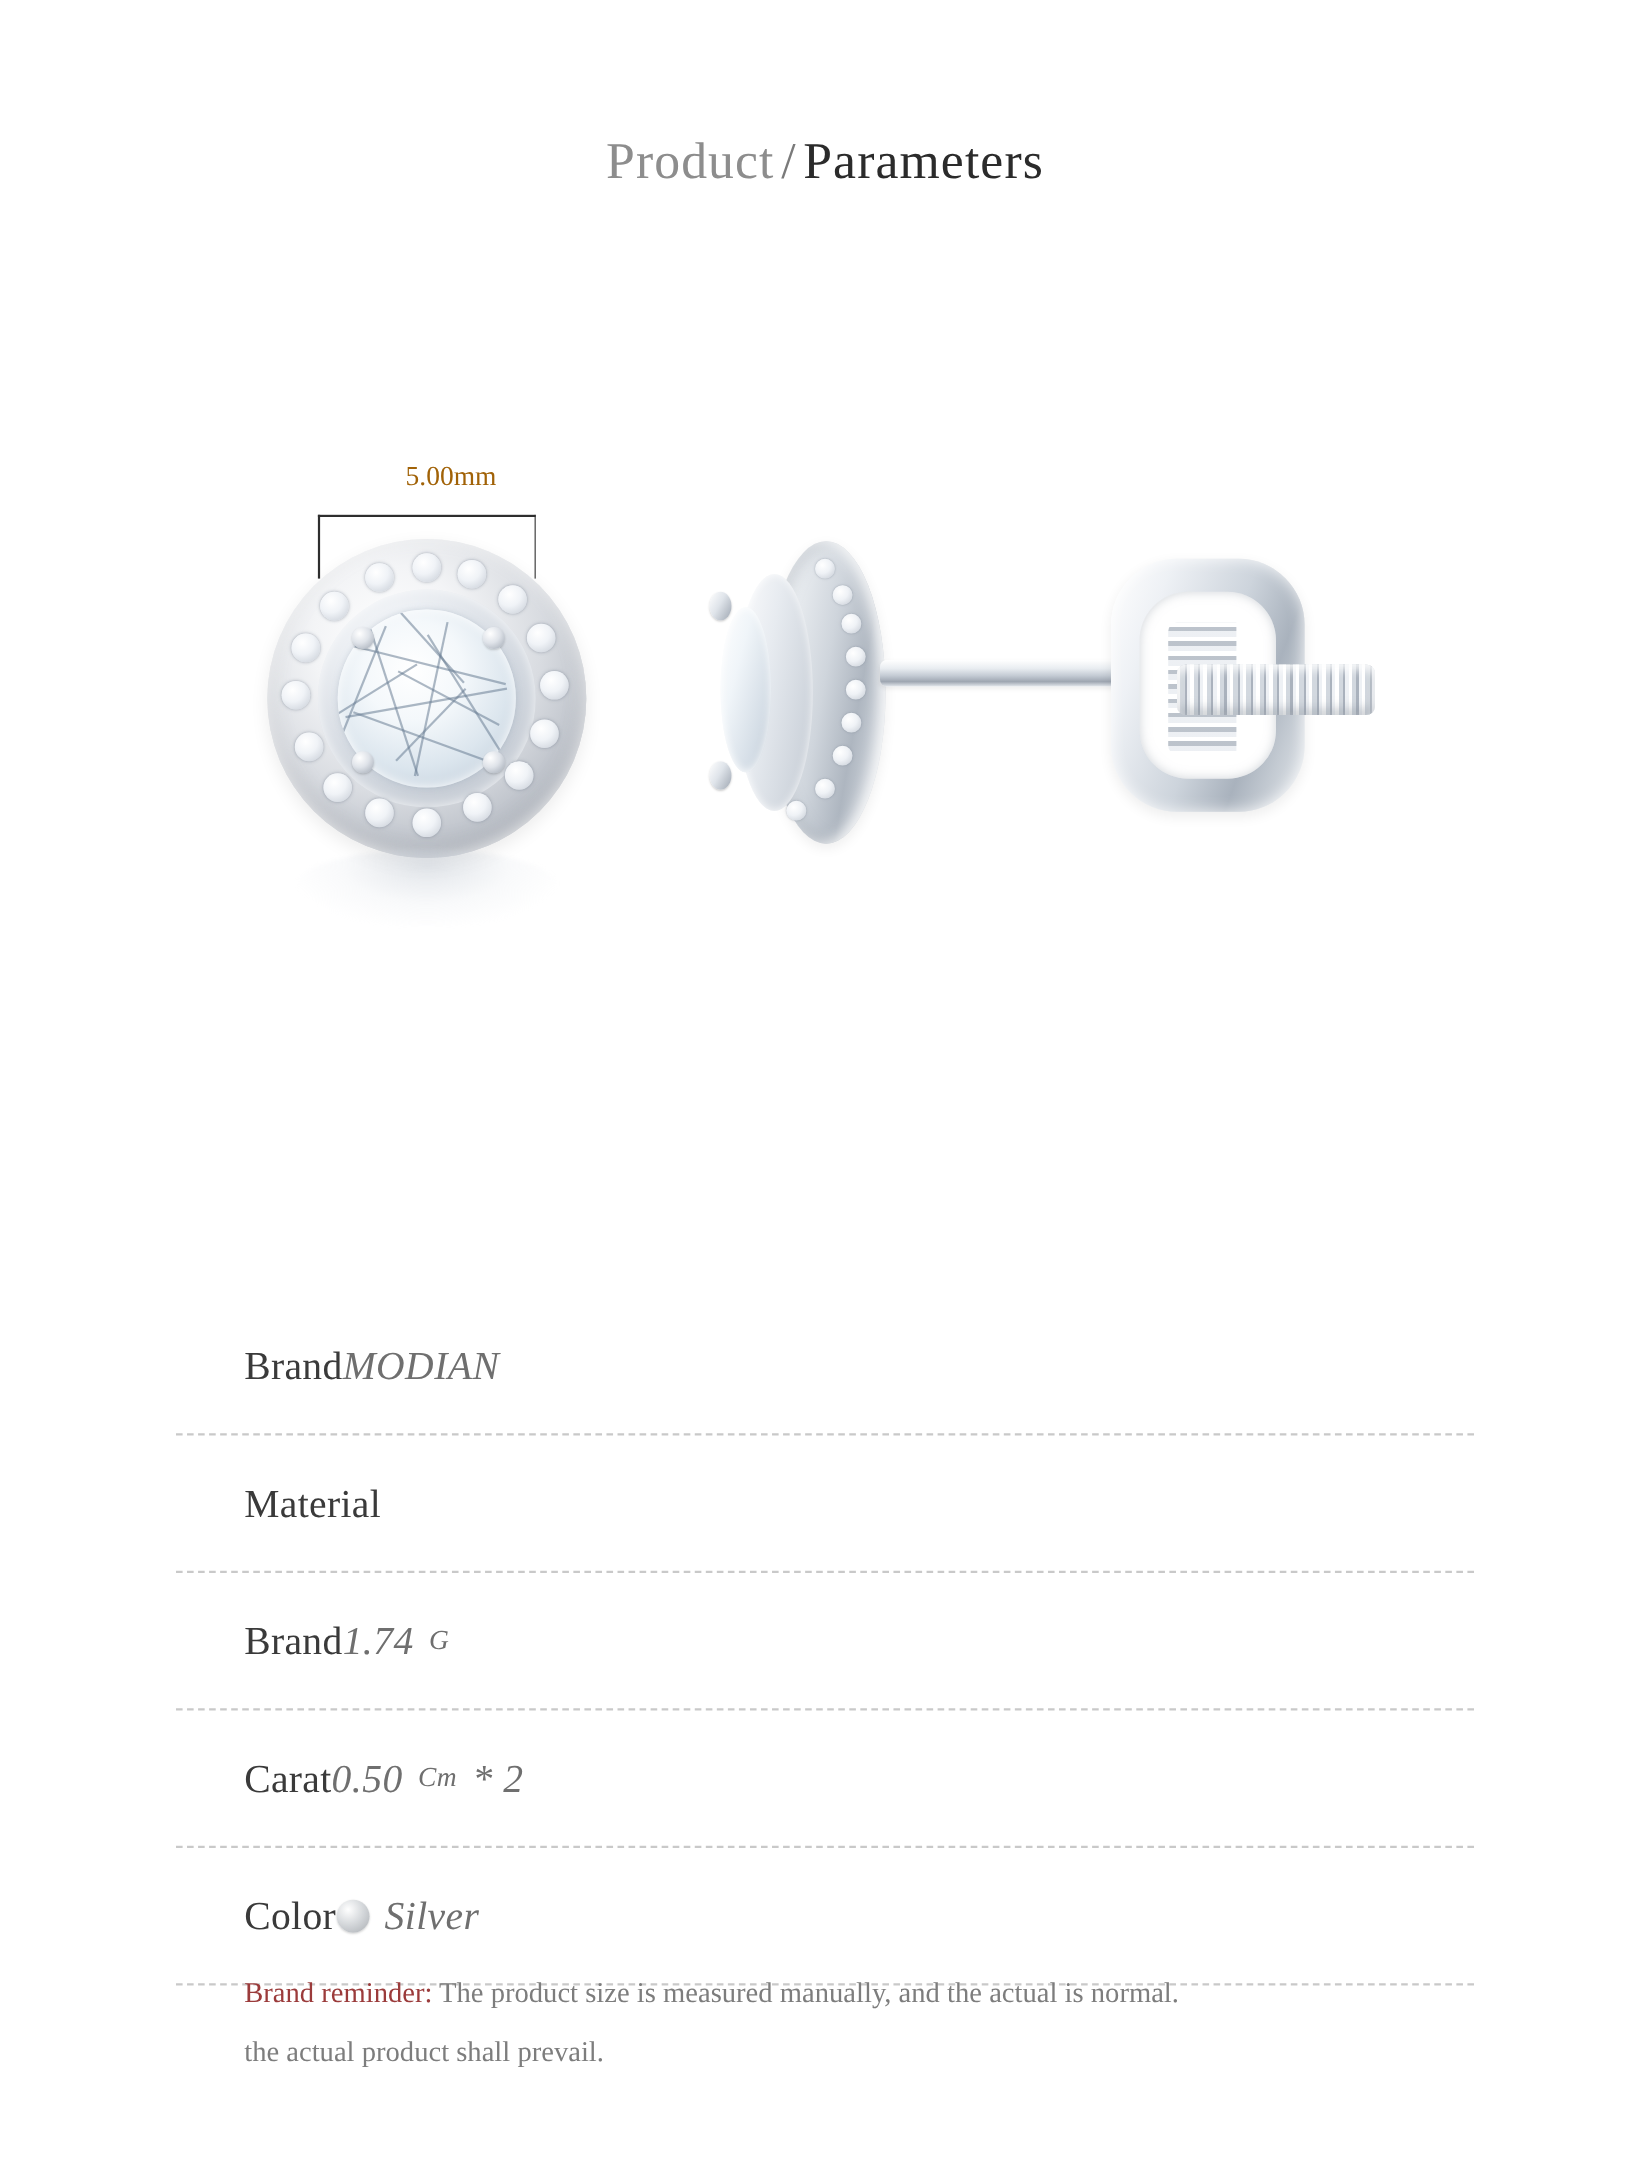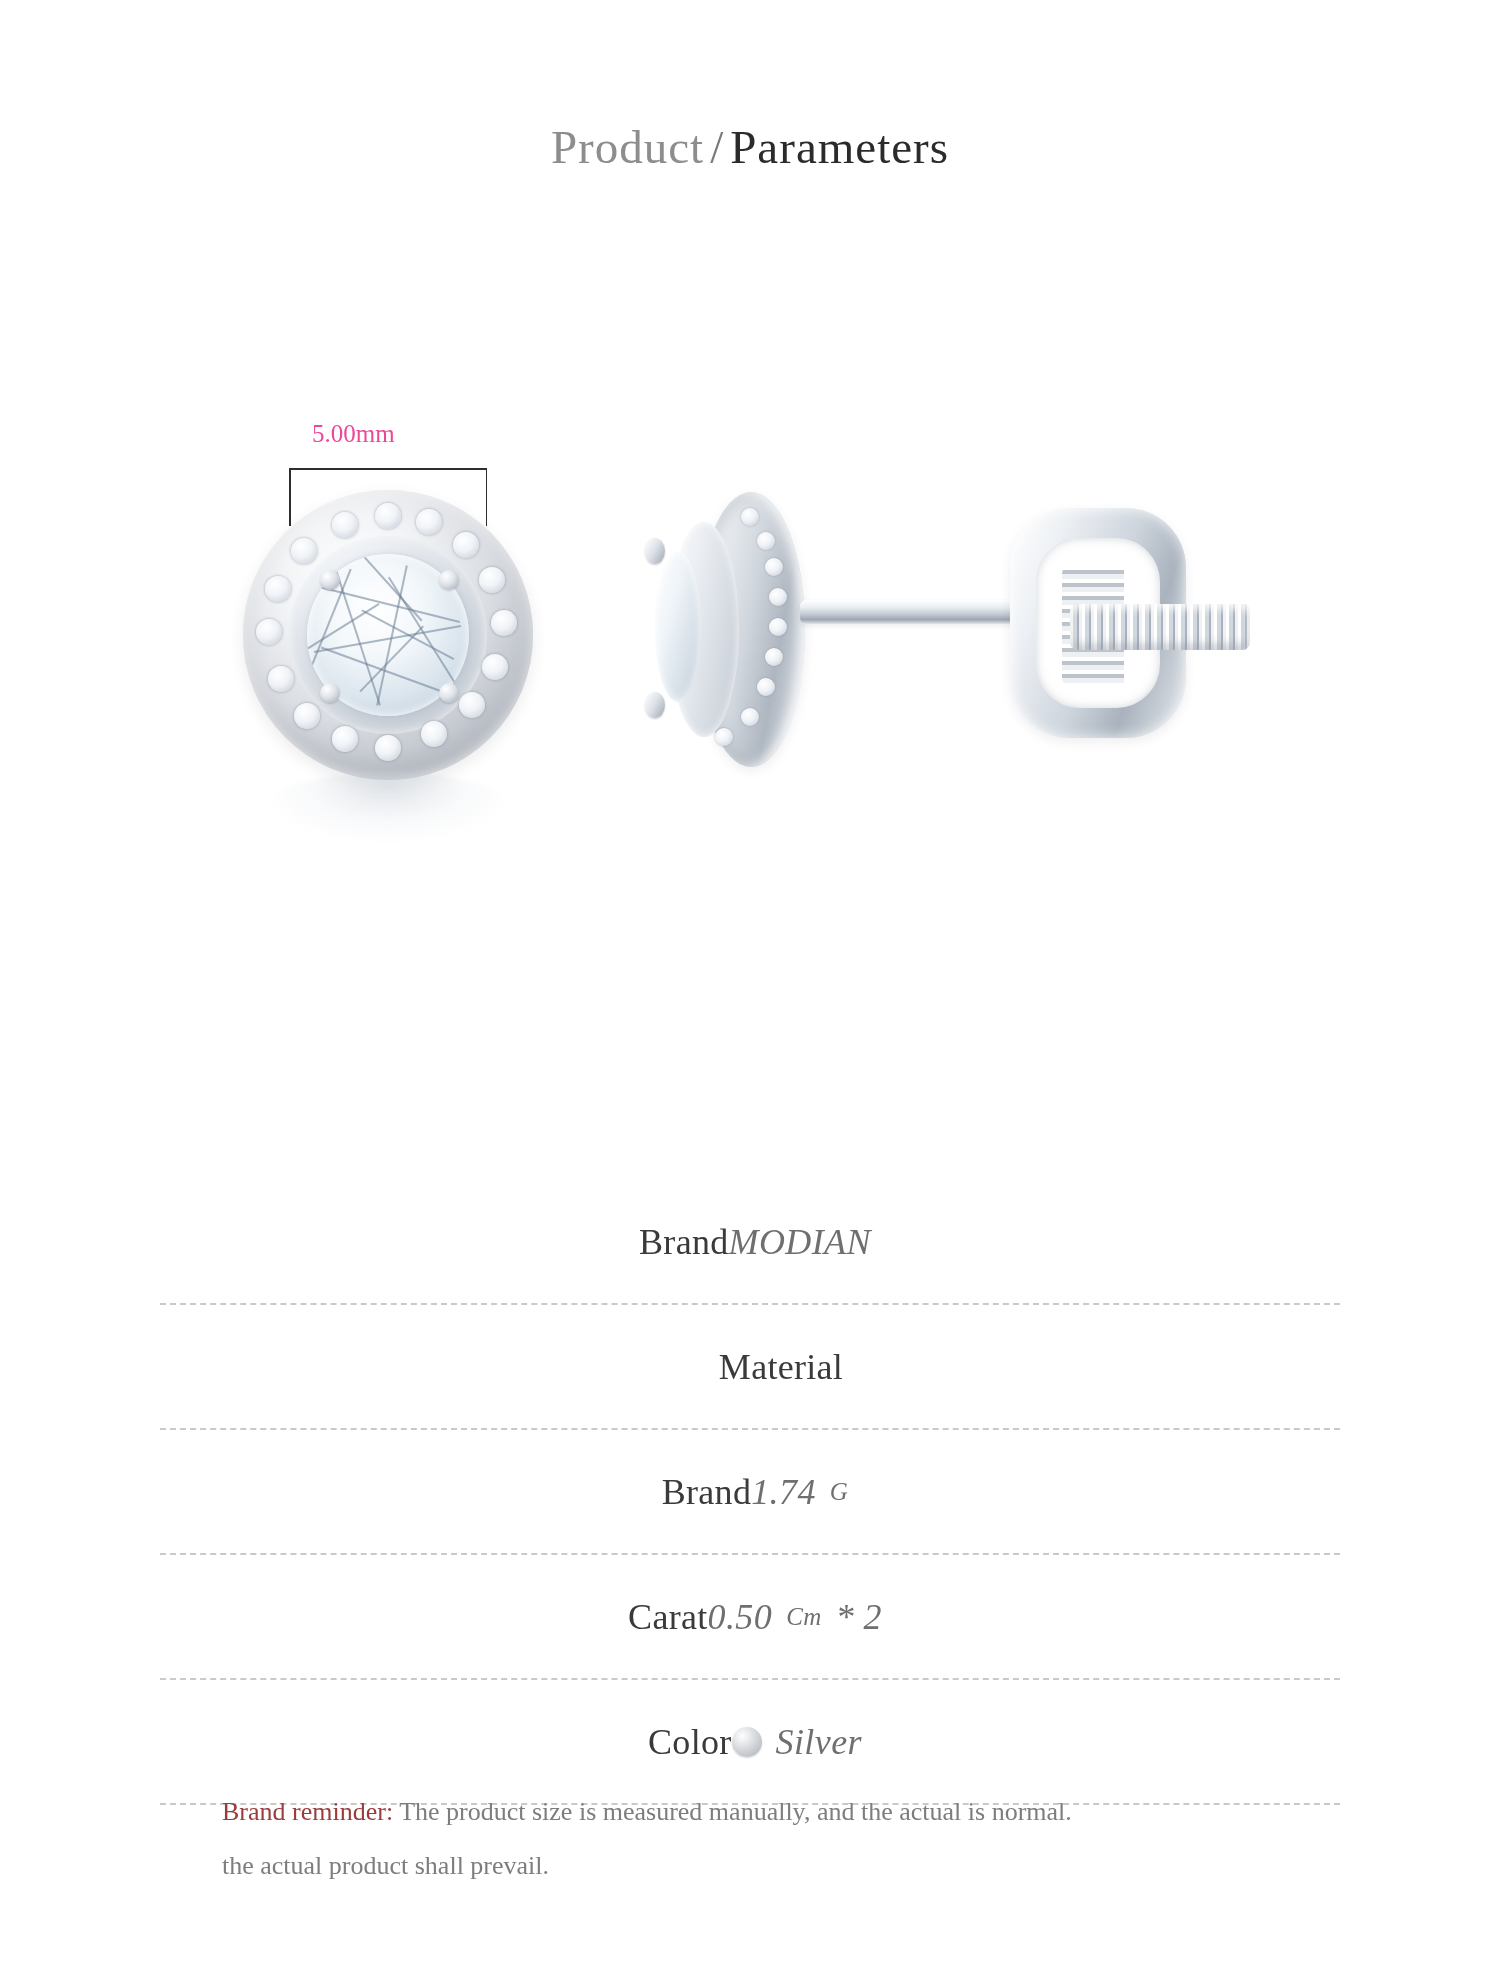--- a/index.html
+++ b/index.html
@@ -39,26 +39,27 @@
     position: absolute;
     top: 400px;
     left: 0;
     width: 1500px;
     height: 560px;
   }
 
   
   .dim-label {
     position: absolute;
-    left: 312px;
+    left: 330px;
     top: 20px;
     width: 160px;
+    text-align: center;
     font-family: "Liberation Serif", serif;
     font-size: 25px;
-    color: #ec4899;
+    color: #a16207;
   }
   .dim-bracket {
     position: absolute;
     left: 289px;
     top: 68px;
     width: 198px;
     height: 60px;
   }
   .dim-bracket .b-top {
     position: absolute;
@@ -283,21 +284,21 @@
     left: 160px;
     top: 1180px;
     width: 1180px;
   }
   .spec-row {
     position: relative;
     height: 123px;
     border-bottom: 2px dashed #c9c9c9;
     display: flex;
     align-items: center;
-    justify-content: center;
+    justify-content: flex-start;
   }
   .spec-label {
     font-family: "Liberation Serif", serif;
     font-size: 36px;
     color: #3a3a3a;
     padding-left: 62px;
     letter-spacing: 0.3px;
   }
   .spec-value {
     font-family: "Liberation Serif", serif;

